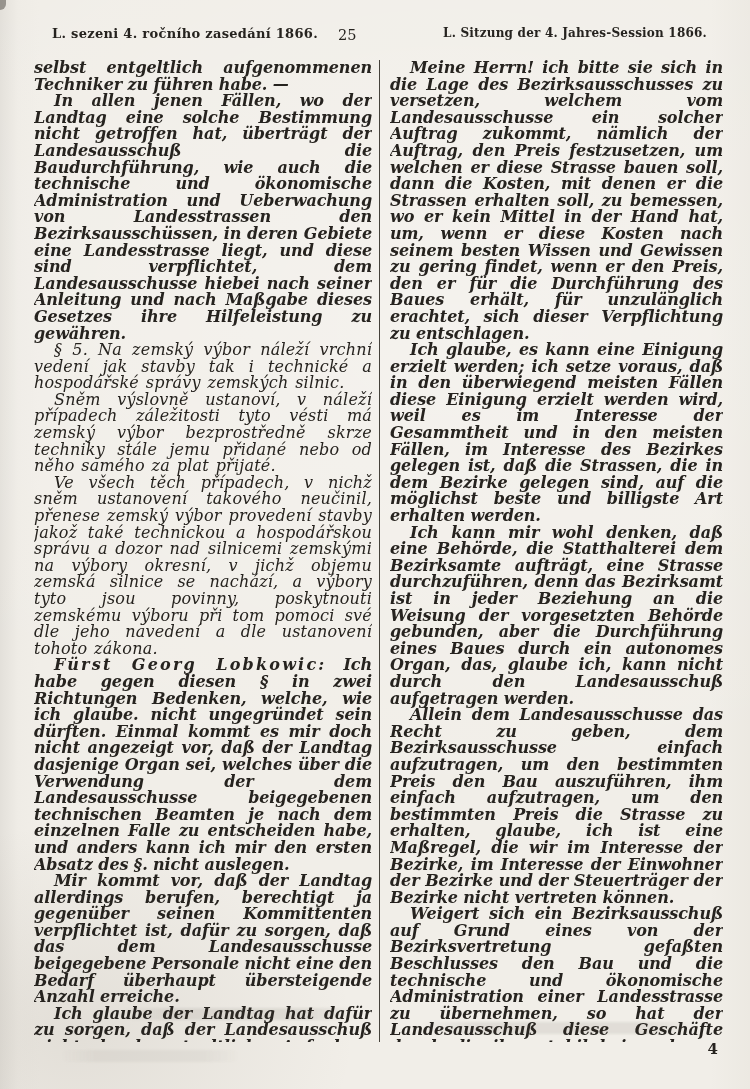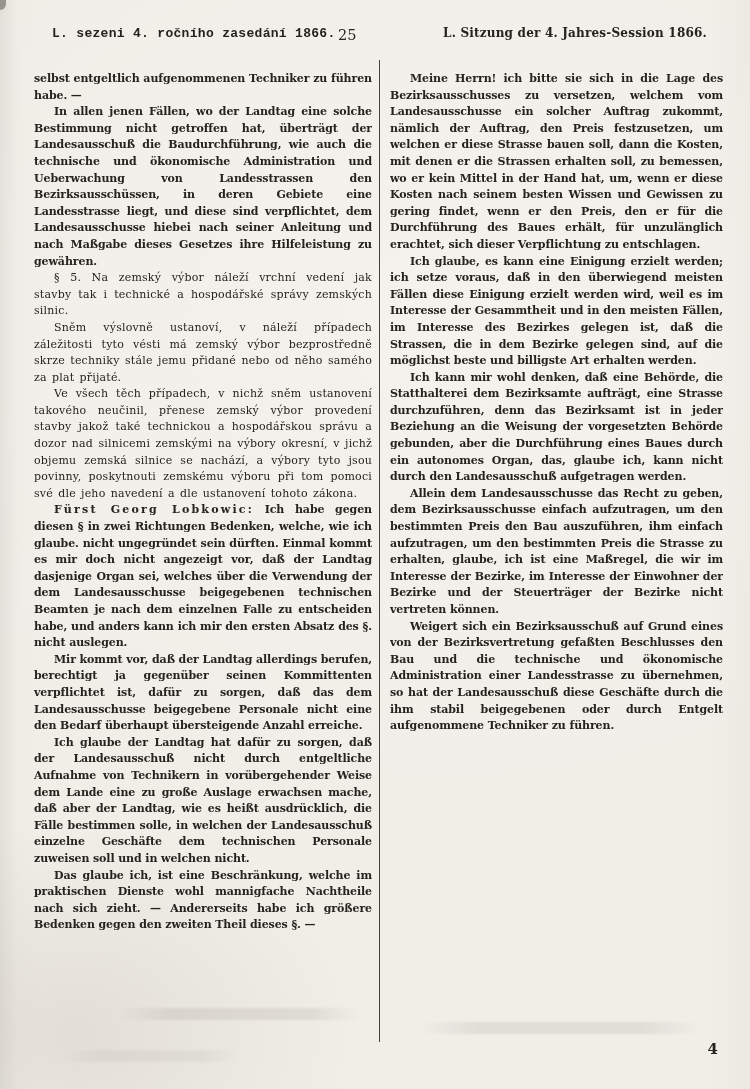--- a/index.html
+++ b/index.html
@@ -16,39 +16,40 @@
     font-family:"DejaVu Serif","Liberation Serif",serif;
     color:#26231f;
   }
   
   .page::before{
     content:"";position:absolute;left:0;top:0;width:6px;height:10px;
     background:#4a463f;opacity:.5;border-radius:0 0 6px 0;
   }
   .header-left{
     position:absolute;left:52px;top:26px;width:300px;
-    font-size:13px;font-weight:bold;letter-spacing:.3px;font-family:Liberation Mono, monospace;
+    font-size:13px;font-weight:bold;letter-spacing:.3px;
   }
   .page-number{
     position:absolute;left:338px;top:27px;width:60px;text-align:left;
     font-size:14.5px;font-weight:normal;
   }
   .header-right{
     position:absolute;left:443px;top:26px;width:290px;
     font-size:12px;font-weight:bold;letter-spacing:.2px;
   }
   .col-divider{
     position:absolute;left:379px;top:60px;width:1px;height:982px;
     background:#45423b;
   }
   .column{
-    position:absolute;top:71px;height:982px;overflow:hidden;
+    position:absolute;top:60px;height:982px;overflow:hidden;
     text-align:justify;
-    font-size:11px;line-height:16.6px;
+    font-size:16px;line-height:16.6px;
     letter-spacing:-0.1px;
+    font-style:italic;
   }
   .column.left{left:34px;width:338px;}
   .column.right{left:390px;width:333px;}
   .para{margin:0;text-indent:20px;}
   .para.no-indent{text-indent:0;}
   .para.fraktur{font-weight:bold;}
   .para.antiqua{font-weight:normal;letter-spacing:.2px;word-spacing:1.5px;}
   .speaker{letter-spacing:2.2px;font-weight:bold;}
   .sheet-mark{
     position:absolute;left:688px;top:1040px;width:30px;text-align:right;

